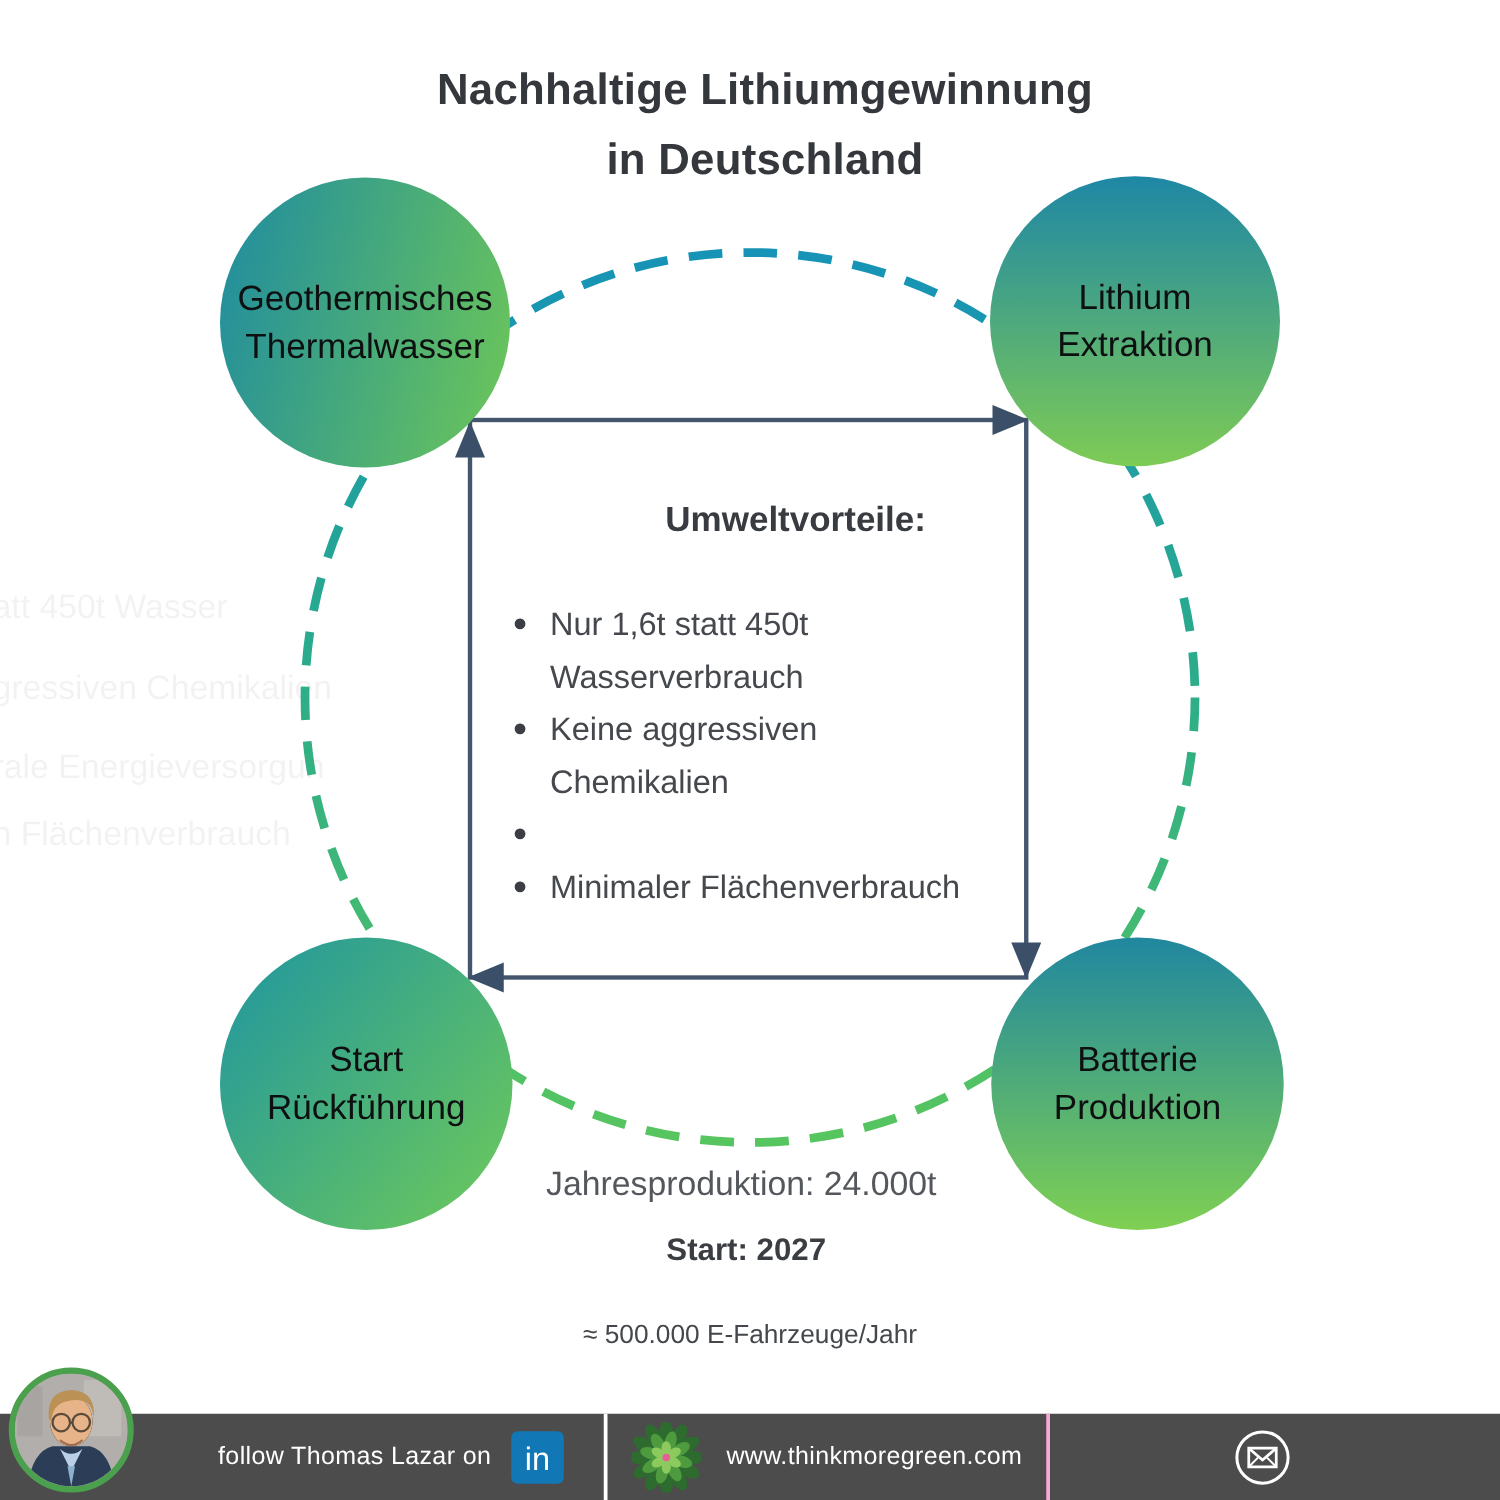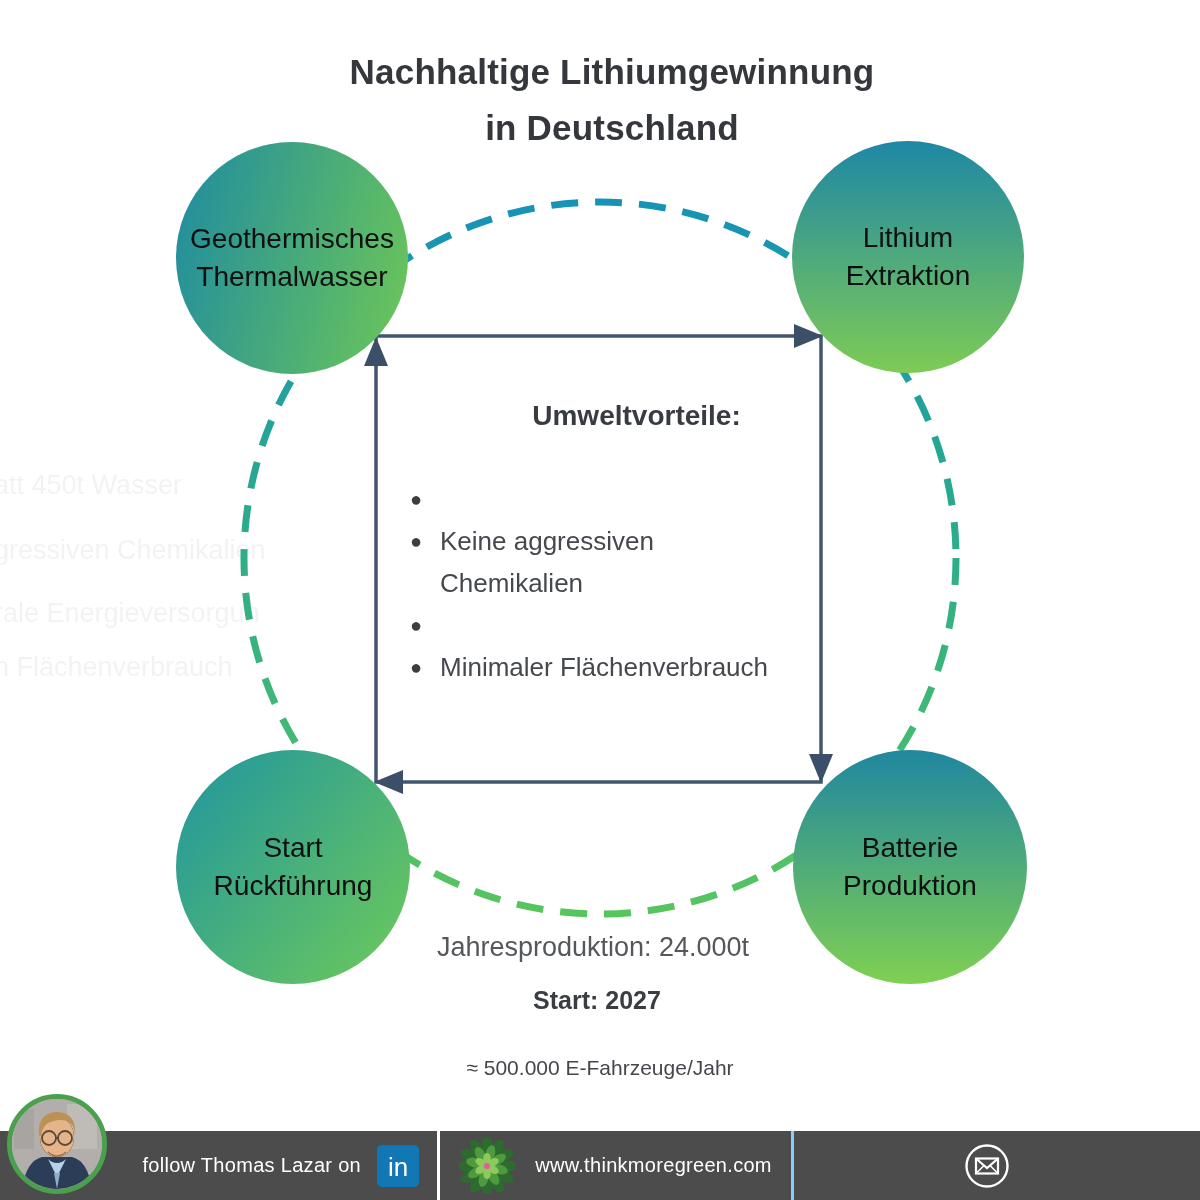--- a/index.html
+++ b/index.html
@@ -55,22 +55,22 @@
   .stat{position:absolute;left:0;width:1200px;text-align:center;}
   .stat-production{top:932px;font-size:27px;color:#54575c;transform:translateX(-7px);}
   .stat-start{top:986px;font-size:25px;font-weight:bold;color:#3a3d42;transform:translateX(-3px);}
   .stat-vehicles{top:1056px;font-size:21px;color:#44474c;}
   
   .footer{
     position:absolute;left:0;top:1131px;width:1200px;height:69px;
     background:#4c4c4c;display:flex;color:#ffffff;
   }
   .footer .sect{display:flex;align-items:center;height:100%;}
-  .sect-follow{width:405px;justify-content:flex-end;padding-right:18px;box-sizing:border-box;margin-left:32px;}
-  .sect-site{width:357px;justify-content:center;border-left:3px solid #ffffff;border-right:3px solid #7dd3fc;box-sizing:border-box;}
+  .sect-follow{width:483px;justify-content:flex-end;padding-right:32px;box-sizing:border-box;}
+  .sect-site{width:357px;justify-content:center;border-left:3px solid #ffffff;border-right:3px solid #f9a8d4;box-sizing:border-box;}
   .sect-mail{flex:1;justify-content:center;}
   .footer-text{font-size:20px;font-weight:normal;letter-spacing:0.3px;}
   .li-icon{
     width:42px;height:42px;border-radius:5px;background:#1277b5;margin-left:16px;
     display:flex;align-items:flex-end;justify-content:center;
     font-weight:normal;font-size:26px;color:#fff;line-height:40px;
   }
   .flower{width:56px;height:56px;margin-right:20px;}
   .mail-icon{width:46px;height:46px;margin-right:20px;}
   .avatar{
@@ -142,20 +142,24 @@
   <div>
     <span>Batterie</span>
     <span>Produktion</span>
   </div>
 </div>
 
 <div class="benefits-heading">Umweltvorteile:</div>
 <ul class="benefits-list">
   <li>
     <span class="dot">●</span>
+    <span class="lines">
+      <span>Nur 1,6t statt 450t</span>
+      <span>Wasserverbrauch</span>
+    </span>
   </li>
   <li>
     <span class="dot">●</span>
     <span class="lines">
       <span>Keine aggressiven</span>
       <span>Chemikalien</span>
     </span>
   </li>
   <li>
     <span class="dot">●</span>

